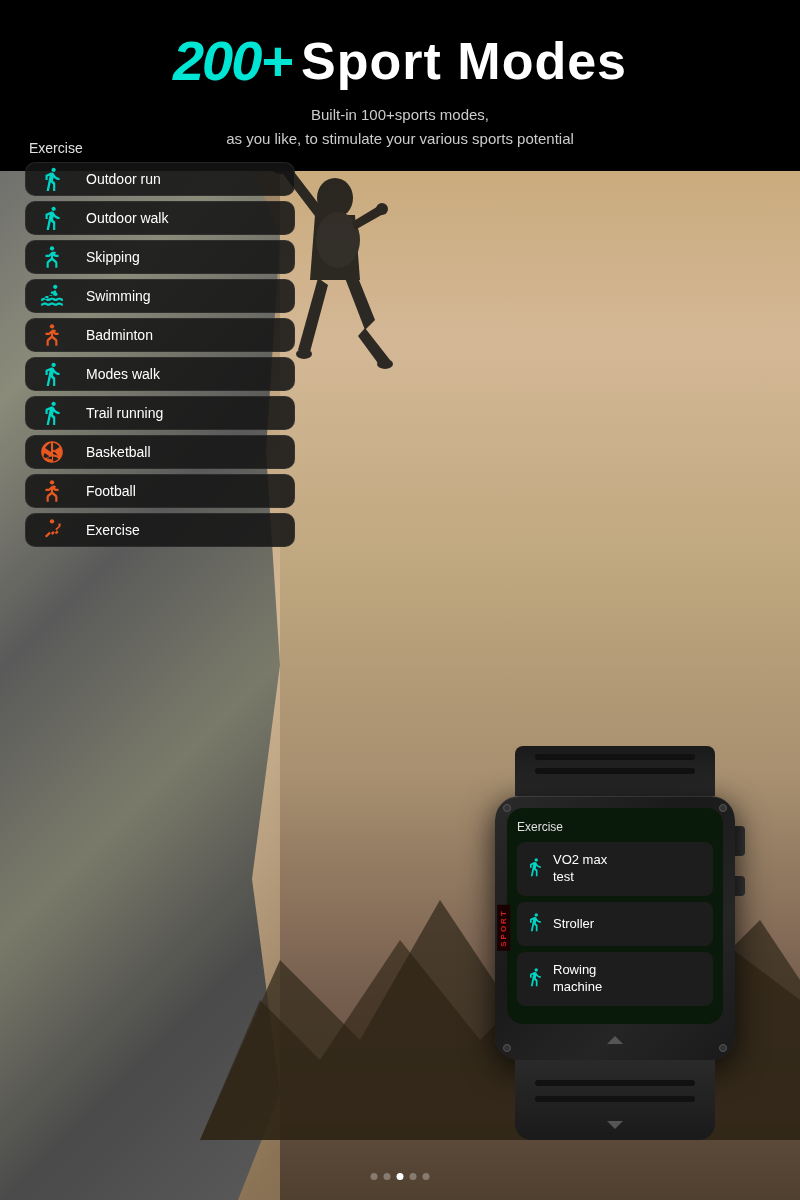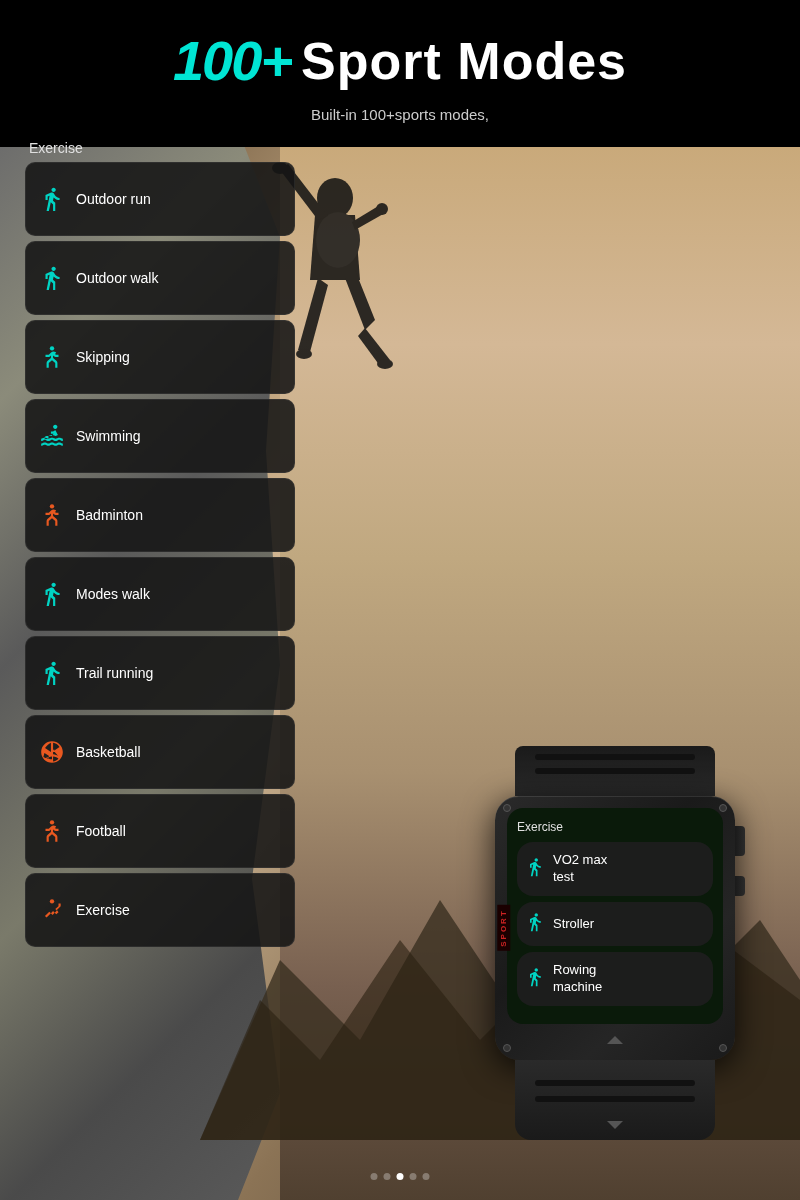--- a/index.html
+++ b/index.html
@@ -129,22 +129,22 @@
       font-size: 14px;
       margin-bottom: 6px;
       padding-left: 4px;
     }
 
     .exercise-item {
       background: rgba(20, 20, 20, 0.88);
       border-radius: 10px;
       display: flex;
       align-items: center;
-      gap: 10px;
-      padding: 22px 12px;
+      gap: 20px;
+      padding: 2px 12px;
       margin-bottom: 5px;
       border: 1px solid rgba(80,80,80,0.3);
     }
 
     .exercise-icon {
       width: 28px;
       height: 28px;
       display: flex;
       align-items: center;
       justify-content: center;
@@ -270,21 +270,21 @@
     }
 
     .watch-exercise-label {
       color: #e0e0e0;
       font-size: 12px;
       margin-bottom: 8px;
     }
 
     .watch-item {
       background: rgba(30,30,30,0.9);
-      border-radius: 16px;
+      border-radius: 8px;
       display: flex;
       align-items: center;
       gap: 8px;
       padding: 10px 8px;
       margin-bottom: 6px;
     }
 
     .watch-item-icon {
       font-size: 16px;
       color: #00e5d4;
@@ -372,25 +372,26 @@
       height: 26px;
     }
   </style>
 </head>
 <body>
 
 <div class="page">
 
   <div class="header">
     <div class="title-line">
-      <span class="title-number">100+</span>
+      <span class="title-number">200+</span>
       <span class="title-text">Sport Modes</span>
     </div>
     <div class="subtitle">
       <span>Built-in 100+sports modes,</span><br>
+      <span>as you like, to stimulate your various sports potential</span>
     </div>
   </div>
 
   <div class="bg-area">
     <div class="rock-left"></div>
     <div class="sky"></div>
 
     <svg class="mountains" viewBox="0 0 600 300" xmlns="http://www.w3.org/2000/svg">
       <polygon points="0,300 80,120 160,200 240,60 320,180 400,90 480,160 560,80 600,140 600,300" fill="#3a2f20" opacity="0.8"></polygon>
       <polygon points="0,300 60,160 120,220 200,100 280,200 360,120 440,180 520,100 600,160 600,300" fill="#2a2010" opacity="0.6"></polygon>

